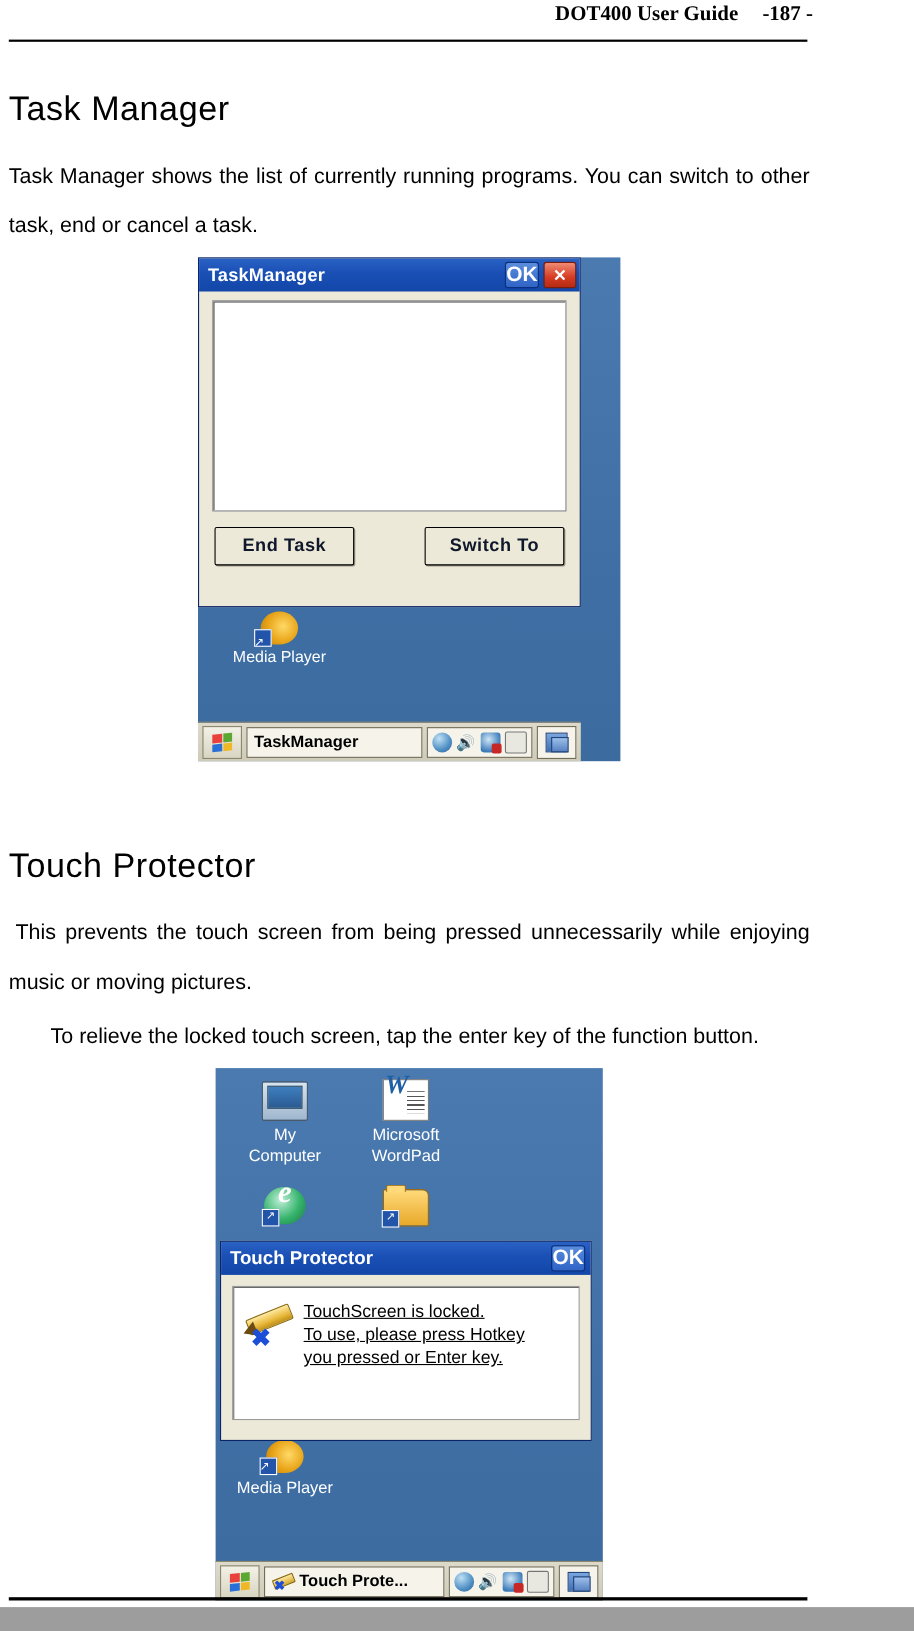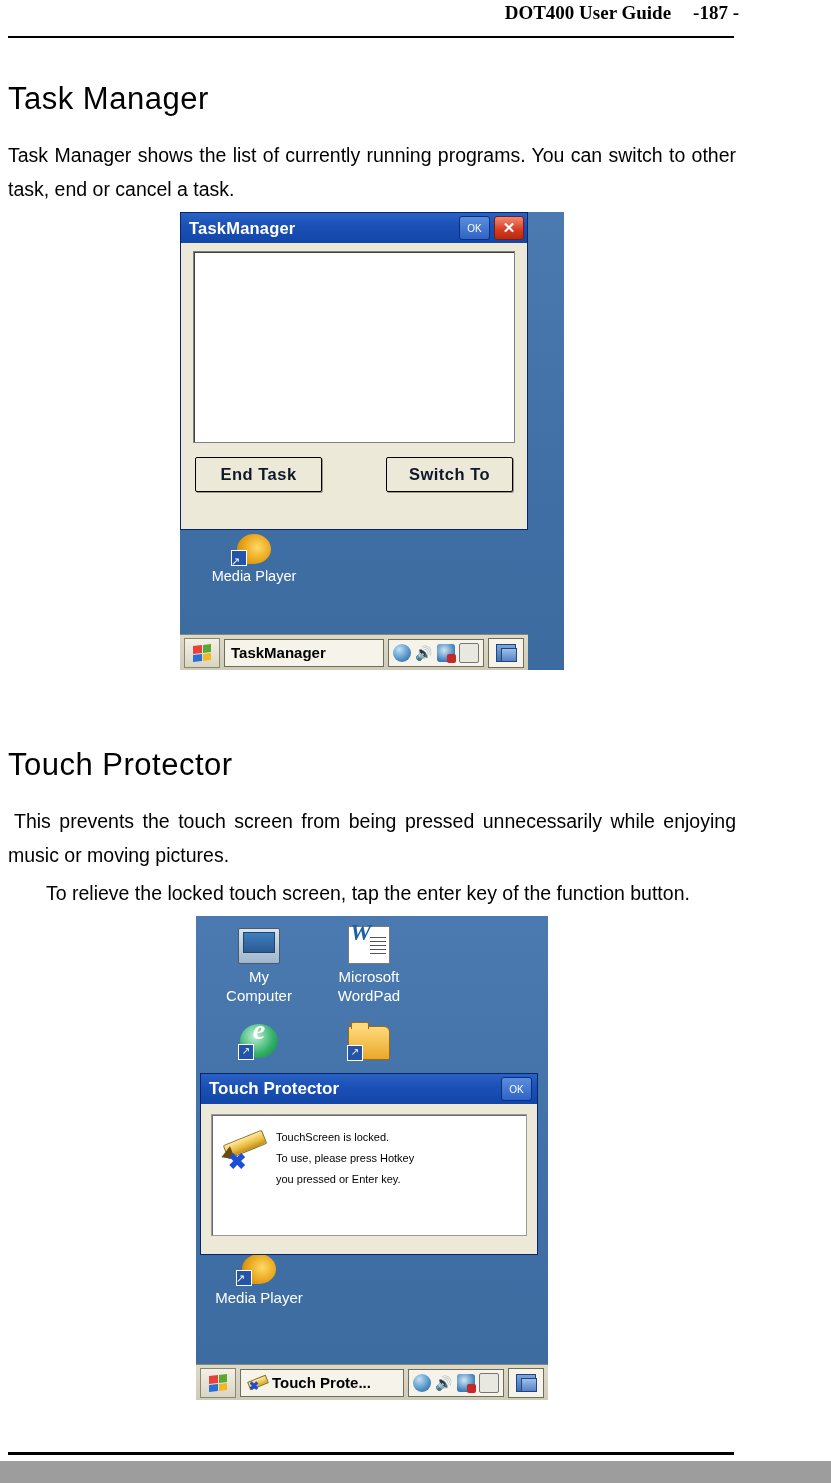--- a/index.html
+++ b/index.html
@@ -77,21 +77,21 @@
   }
   h1.section {
     font-size: 31px;
     font-weight: normal;
     margin: 22px 0 22px 0;
     letter-spacing: 0.5px;
     line-height: 1.1;
   }
   p.body {
     font-size: 19.5px;
-    line-height: 34px;
+    line-height: 45px;
     margin: 0 0 4px 0;
     text-align: justify;
     text-justify: inter-word;
   }
   p.body.indent {
     margin-left: 38px;
     width: 690px;
   }
   p.body .lead-space { display: inline-block; width: 6px; }
 
@@ -137,22 +137,22 @@
     flex: 1;
     letter-spacing: 0.2px;
   }
   .btn-ok {
     width: 29px;
     height: 22px;
     background: linear-gradient(180deg,#5b8ddd 0%,#2f63c6 100%);
     border: 1px solid #0b2f7a;
     border-radius: 3px;
     color: #fff;
-    font-size: 10px;
-    font-weight: normal;
+    font-size: 19px;
+    font-weight: bold;
     display: flex;
     align-items: center;
     justify-content: center;
     margin-right: 4px;
   }
   .btn-close {
     width: 28px;
     height: 22px;
     background: linear-gradient(180deg,#f08a74 0%,#d63a21 60%,#b52b14 100%);
     border: 1px solid #7a1d0c;
@@ -447,23 +447,24 @@
   }
   .pencil-x {
     position: absolute;
     left: 6px; top: 20px;
     color: #1d4ed8;
     font-size: 22px;
     font-weight: bold;
     line-height: 1;
   }
   .dlg-msg {
-    font-size: 11px;
+    font-size: 16px;
     line-height: 21px;
     color: #000;
+    text-decoration: underline;
   }
   .dlg-msg .l2, .dlg-msg .l3 { display:block; }
   .pencil-mini {
     width: 20px; height: 16px; position: relative; flex: none;
   }
   .pencil-mini .pb {
     position:absolute; left:1px; top:3px; width:18px; height:7px;
     background: linear-gradient(180deg,#ffe9a0,#d8a92c);
     border:1px solid #8a6a10; transform: rotate(-22deg); border-radius:1px;
   }

